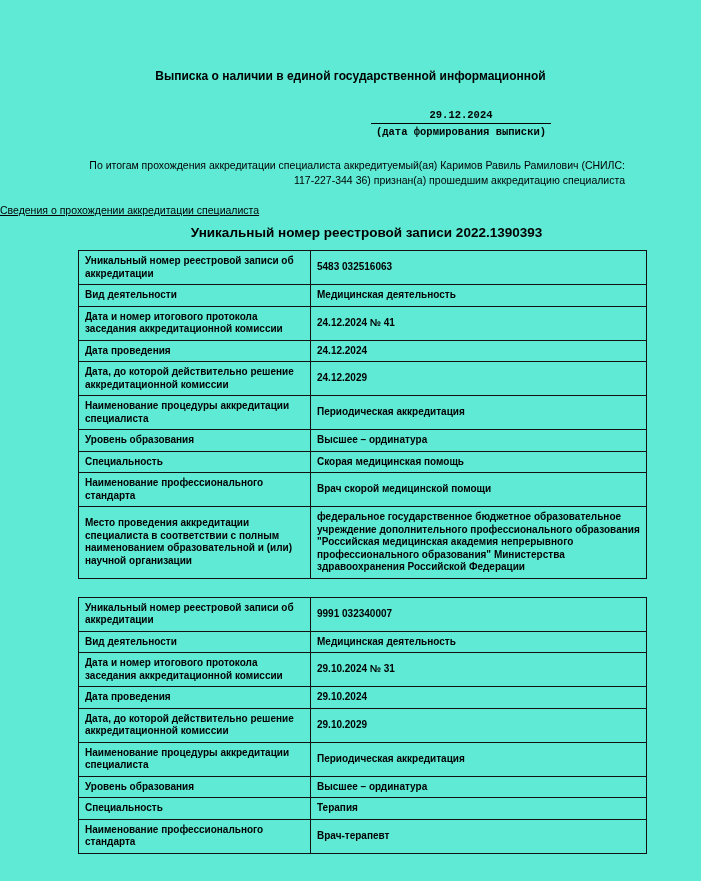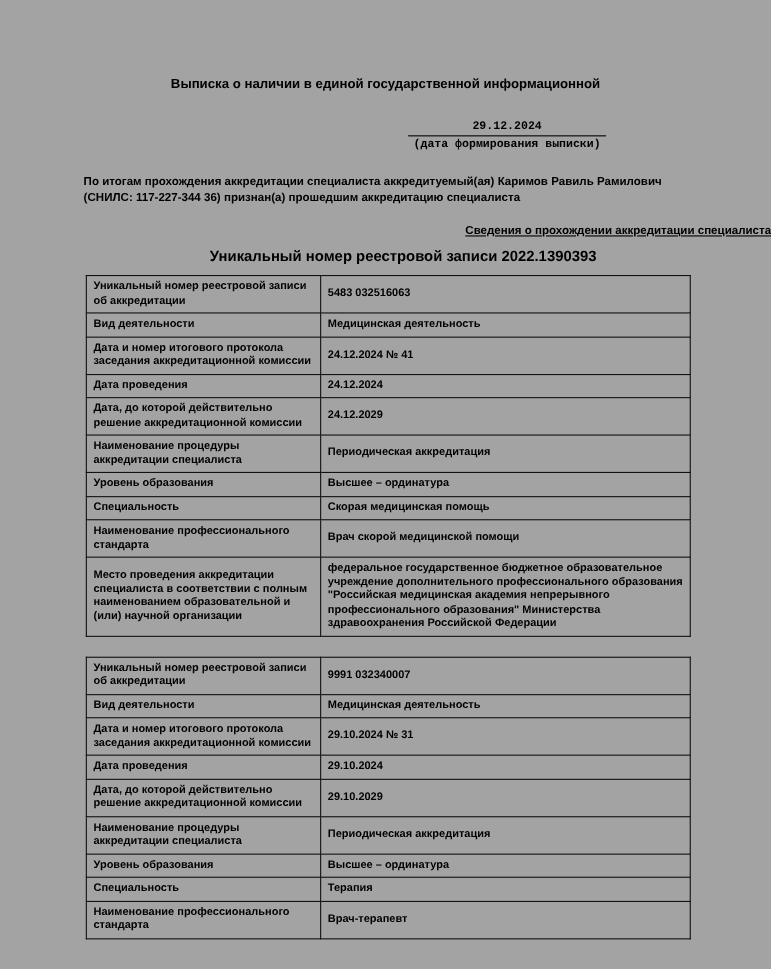--- a/index.html
+++ b/index.html
@@ -7,21 +7,21 @@
   body {
     font-family: "Liberation Sans", sans-serif;
     color: #000000;
     -webkit-font-smoothing: antialiased;
   }
   .page {
     position: relative;
     width: 701px;
     height: 881px;
     margin: 0 auto;
-    background: #a3a3a3;
+    background: #5eead4;
     overflow: hidden;
   }
   .doc-title {
     margin-top: 66px;
     text-align: center;
     font-weight: bold;
     font-size: 12px;
     line-height: 21px;
   }
   .date-block {
@@ -38,29 +38,29 @@
     border-bottom: 1.5px solid #000;
   }
   .date-caption {
     display: block;
     padding-top: 2px;
     white-space: nowrap;
   }
   .intro {
     width: 549px;
     margin: 20px auto 0 auto;
-    text-align: left;
-    font-weight: bold;
+    text-align: right;
+    font-weight: normal;
     font-size: 10.5px;
     line-height: 15px;
   }
   .section-heading {
     margin-top: 16px;
-    text-align: right;
-    font-weight: bold;
+    text-align: left;
+    font-weight: normal;
     font-size: 10.5px;
   }
   .section-heading span { text-decoration: underline; }
   .registry-heading {
     margin-top: 9px;
     text-align: center;
     font-weight: bold;
     font-size: 13.5px;
     padding-left: 32px;
   }
@@ -73,21 +73,21 @@
   table.acc-table:first-of-type { margin-top: 10px; }
   .acc-table td {
     border: 1.6px solid #111111;
     font-weight: bold;
     font-size: 10px;
     line-height: 12.5px;
     padding: 4px 6px;
     vertical-align: middle;
     word-wrap: break-word;
   }
-  .acc-table td.label-cell { width: 213px; margin-left: 20px; }
+  .acc-table td.label-cell { width: 232px; margin-left: 20px; }
   .acc-table td.value-cell { width: 336px; }
   .tables-gap { height: 8px; }
 </style>
 </head>
 <body>
 
 <div class="page">
 
   <div class="doc-title">
     <div>Выписка о наличии в единой государственной информационной</div>

